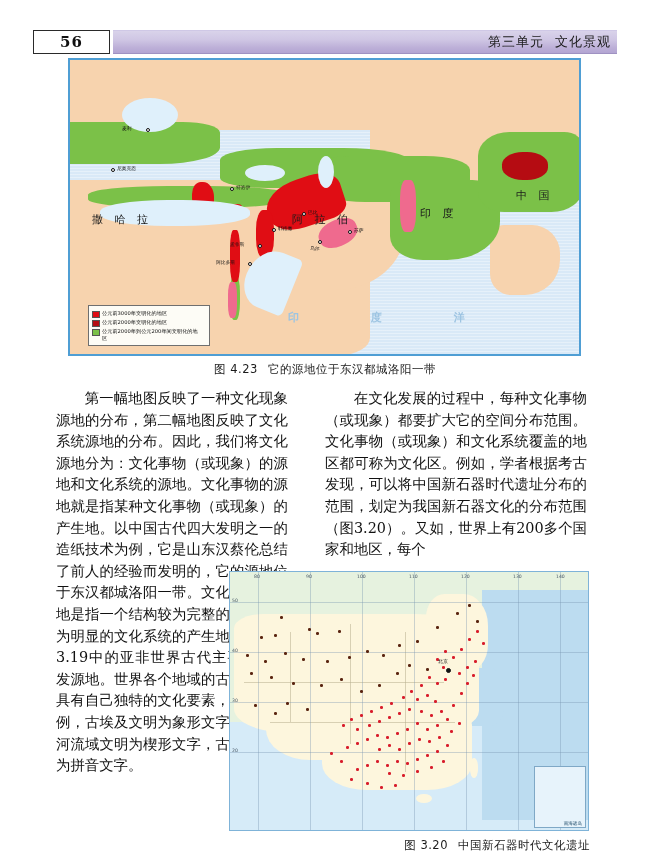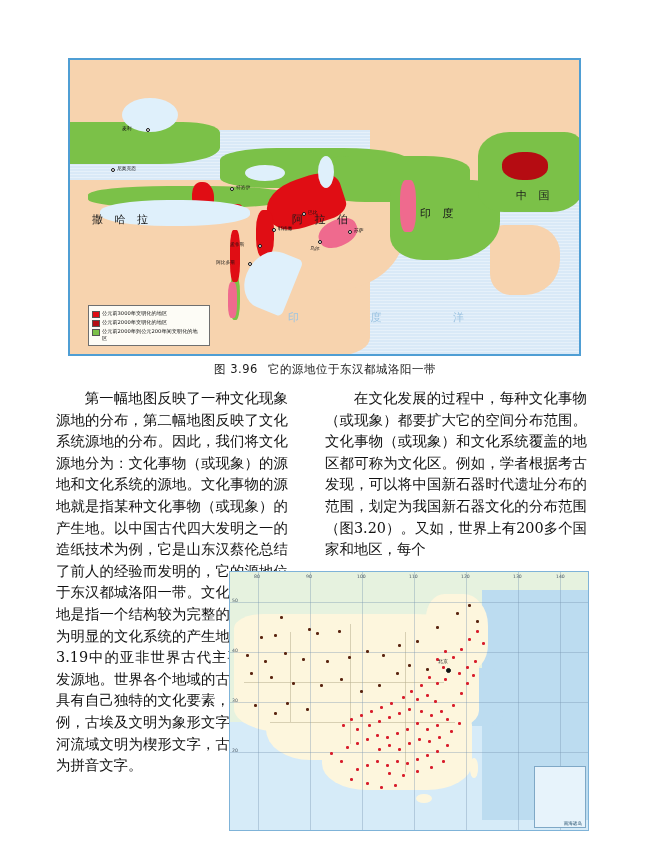--- a/index.html
+++ b/index.html
@@ -51,21 +51,21 @@
       #d9e9f7;}
   .m-land{position:absolute;background:#f7d3ae;}
   .m-green{position:absolute;background:#7bc148;}
   .m-red{position:absolute;background:#e00d14;}
   .m-pink{position:absolute;background:#ef6a8e;}
   .m-dkred{position:absolute;background:#b50c12;}
   .m-sea{position:absolute;background:#dff0fb;}
 
   .m-label{position:absolute;font-size:11px;color:#1b1b1b;letter-spacing:4px;
     font-family:"DejaVu Sans","Liberation Sans",sans-serif;white-space:nowrap;}
-  .m-label.ocean{color:#9dc4e2;}
+  .m-label.ocean{color:#9dc4e2;font-weight:bold;}
   .m-city{position:absolute;font-size:5px;color:#111;white-space:nowrap;
     font-family:"DejaVu Sans","Liberation Sans",sans-serif;
     transform:scale(.95);transform-origin:left center;}
   .m-dot{position:absolute;width:4px;height:4px;border-radius:50%;
     border:1px solid #111;background:#fff;box-sizing:border-box;}
 
   
   .legend19{
     position:absolute;left:18px;bottom:8px;width:122px;
     background:#fdfcf6;border:1px solid #6f6f6f;
@@ -137,20 +137,28 @@
     font-family:"DejaVu Sans","Liberation Sans",sans-serif;}
 
   .cap20{left:0;top:838px;text-align:right;padding-right:60px;box-sizing:border-box;}
   .cap20 .sp{display:inline-block;width:10px;}
 </style>
 </head>
 <body>
 
 <div class="page">
 
+  <div class="header">
+    <div class="pageno">56</div>
+    <div class="hdrbar">
+      <div class="hdrtitle">
+        <span>第三单元</span><span class="sp"></span><span>文化景观</span>
+      </div>
+    </div>
+  </div>
 
   <div class="fig19wrap">
     <div class="fig19">
       <div class="m-ocean"></div>
 
       <div class="m-land" style="left:0;top:120px;width:300px;height:175px;border-radius:0 40% 10% 0;"></div>
       <div class="m-land" style="left:195px;top:110px;width:140px;height:120px;border-radius:30% 40% 50% 20%;"></div>
       <div class="m-land" style="left:0;top:0;width:513px;height:70px;"></div>
       <div class="m-land" style="left:300px;top:40px;width:213px;height:90px;"></div>
       <div class="m-land" style="left:420px;top:165px;width:70px;height:70px;border-radius:20% 40% 50% 30%;"></div>
@@ -226,21 +234,21 @@
         </div>
         <div class="lg-row">
           <span class="lg-sw" style="background:#7bc148;"></span>
           <span class="lg-tx" style="width:96px;">公元前2000年到公元200年间文明化的地区</span>
         </div>
       </div>
     </div>
   </div>
 
   <div class="caption cap19">
-    <span>图 3.96</span><span class="sp"></span><span>它的源地位于东汉都城洛阳一带</span>
+    <span>图 4.23</span><span class="sp"></span><span>它的源地位于东汉都城洛阳一带</span>
   </div>
 
   <div class="col-left">
     <p>第一幅地图反映了一种文化现象源地的分布，第二幅地图反映了文化系统源地的分布。因此，我们将文化源地分为：文化事物（或现象）的源地和文化系统的源地。文化事物的源地就是指某种文化事物（或现象）的产生地。以中国古代四大发明之一的造纸技术为例，它是山东汉蔡伦总结了前人的经验而发明的，它的源地位于东汉都城洛阳一带。文化系统的源地是指一个结构较为完整的、特征较为明显的文化系统的产生地，例如图3.19中的亚非世界古代主要文明的发源地。世界各个地域的古代文明都具有自己独特的文化要素，以文字为例，古埃及文明为象形文字，古代两河流域文明为楔形文字，古希腊文明为拼音文字。</p>
   </div>
 
   <div class="col-right">
     <p>在文化发展的过程中，每种文化事物（或现象）都要扩大它的空间分布范围。文化事物（或现象）和文化系统覆盖的地区都可称为文化区。例如，学者根据考古发现，可以将中国新石器时代遗址分布的范围，划定为我国新石器文化的分布范围（图3.20）。又如，世界上有200多个国家和地区，每个</p>
   </div>
 
@@ -407,14 +415,17 @@
       <div class="bj-star" style="left:216px;top:96px;"></div>
       <div class="cap-bj" style="left:208px;top:86px;">北京</div>
 
 
       <div class="inset20">
         <div class="inset-lab">南海诸岛</div>
       </div>
     </div>
   </div>
 
+  <div class="caption cap20">
+    <span>图 3.20</span><span class="sp"></span><span>中国新石器时代文化遗址</span>
+  </div>
 
 </div>
 
 </body></html>

